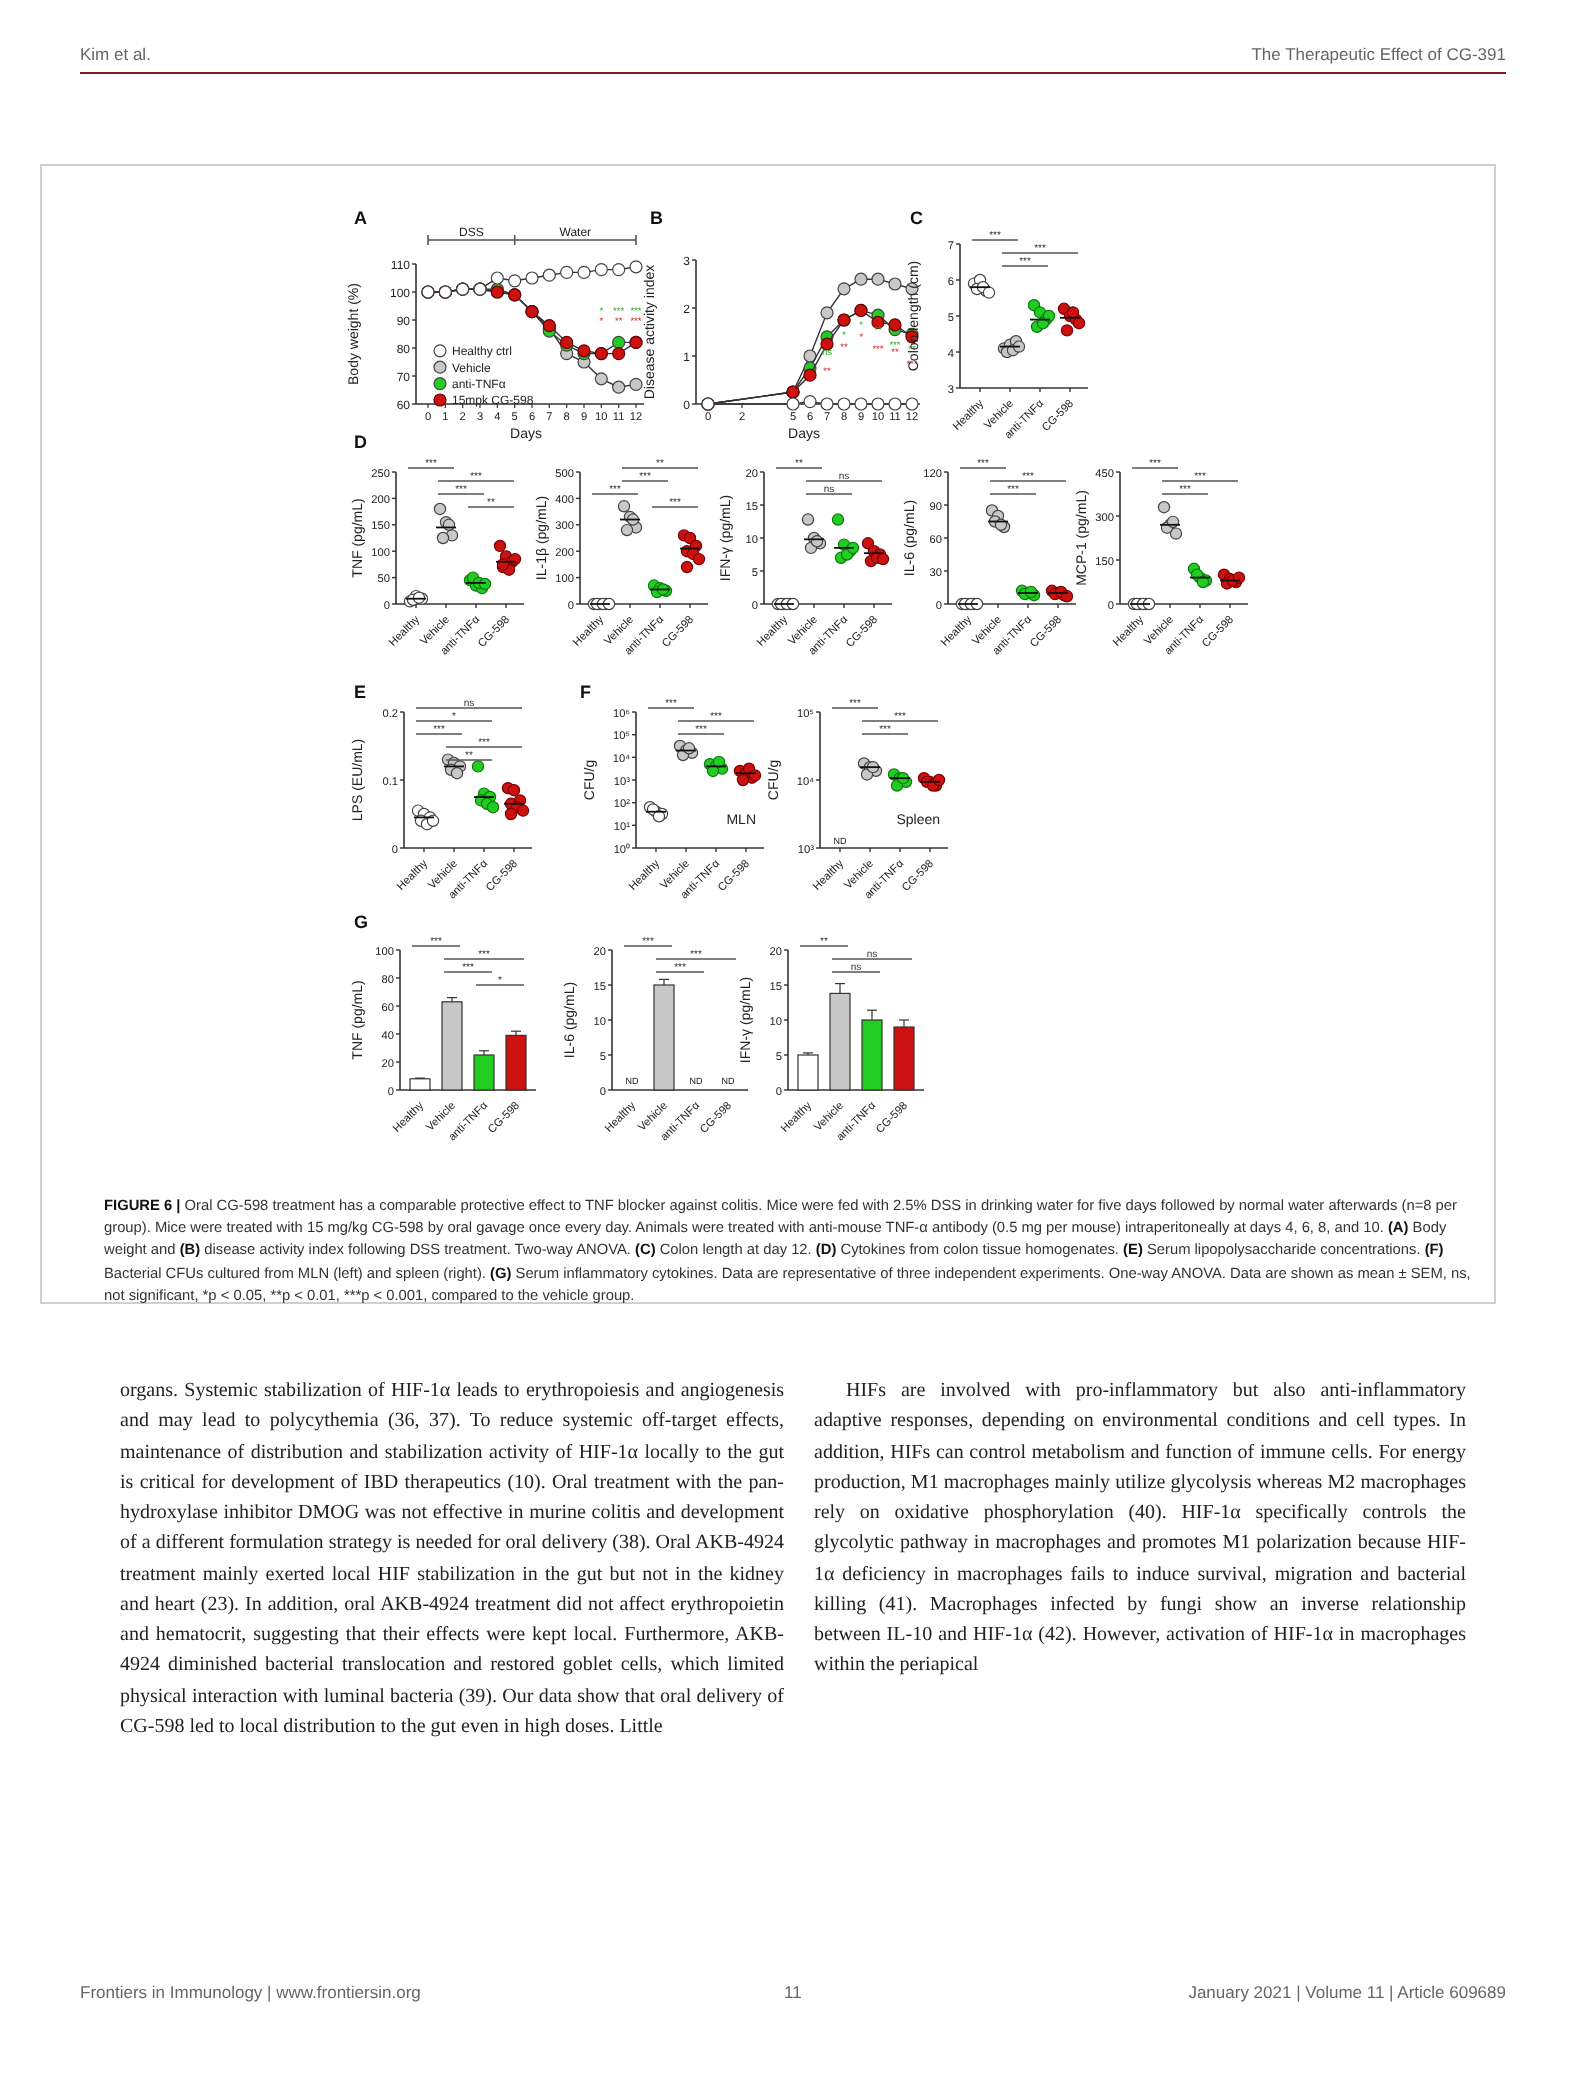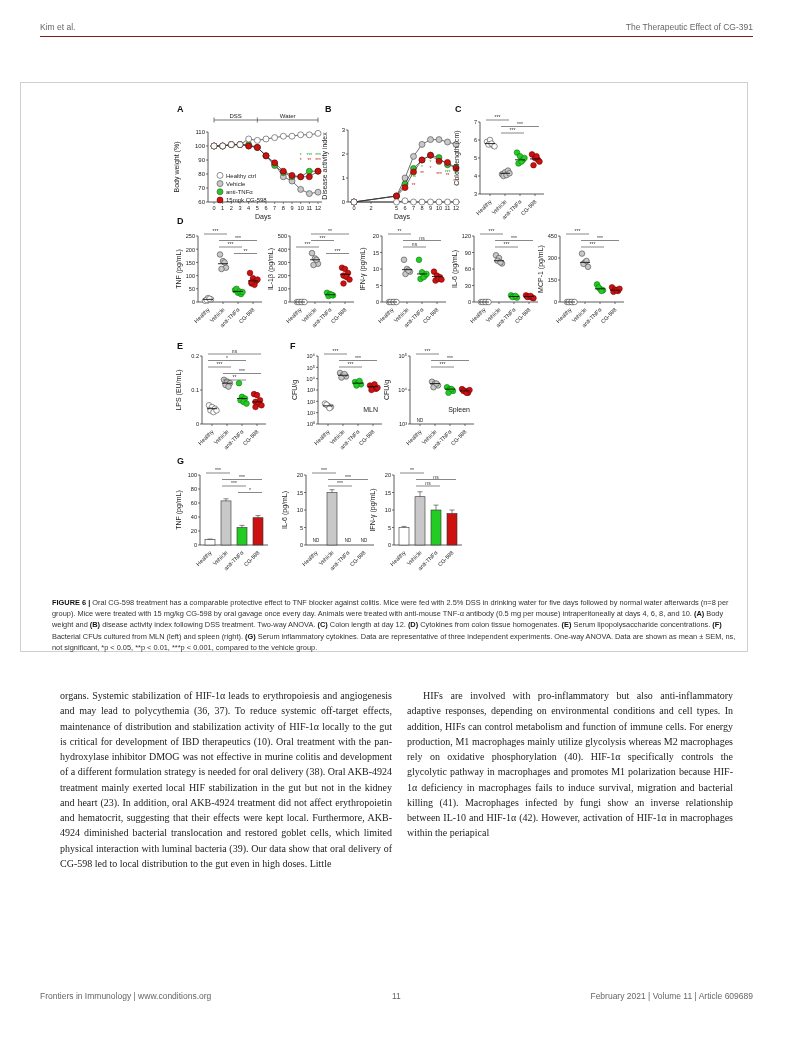--- a/index.html
+++ b/index.html
@@ -870,16 +870,16 @@
 </div>
 
 <div class="body col1">
   <p>organs. Systemic stabilization of HIF-1α leads to erythropoiesis and angiogenesis and may lead to polycythemia (36, 37). To reduce systemic off-target effects, maintenance of distribution and stabilization activity of HIF-1α locally to the gut is critical for development of IBD therapeutics (10). Oral treatment with the pan-hydroxylase inhibitor DMOG was not effective in murine colitis and development of a different formulation strategy is needed for oral delivery (38). Oral AKB-4924 treatment mainly exerted local HIF stabilization in the gut but not in the kidney and heart (23). In addition, oral AKB-4924 treatment did not affect erythropoietin and hematocrit, suggesting that their effects were kept local. Furthermore, AKB-4924 diminished bacterial translocation and restored goblet cells, which limited physical interaction with luminal bacteria (39). Our data show that oral delivery of CG-598 led to local distribution to the gut even in high doses. Little</p>
 </div>
 <div class="body col2">
   <p class="ind">HIFs are involved with pro-inflammatory but also anti-inflammatory adaptive responses, depending on environmental conditions and cell types. In addition, HIFs can control metabolism and function of immune cells. For energy production, M1 macrophages mainly utilize glycolysis whereas M2 macrophages rely on oxidative phosphorylation (40). HIF-1α specifically controls the glycolytic pathway in macrophages and promotes M1 polarization because HIF-1α deficiency in macrophages fails to induce survival, migration and bacterial killing (41). Macrophages infected by fungi show an inverse relationship between IL-10 and HIF-1α (42). However, activation of HIF-1α in macrophages within the periapical</p>
 </div>
 
 <div class="footer">
-  <span class="l">Frontiers in Immunology | www.conditions.org</span>
+  <span class="l">Frontiers in Immunology | www.frontiersin.org</span>
   <span class="c">11</span>
-  <span class="r">February 2021 | Volume 11 | Article 609689</span>
+  <span class="r">January 2021 | Volume 11 | Article 609689</span>
 </div>
 
 </body></html>

